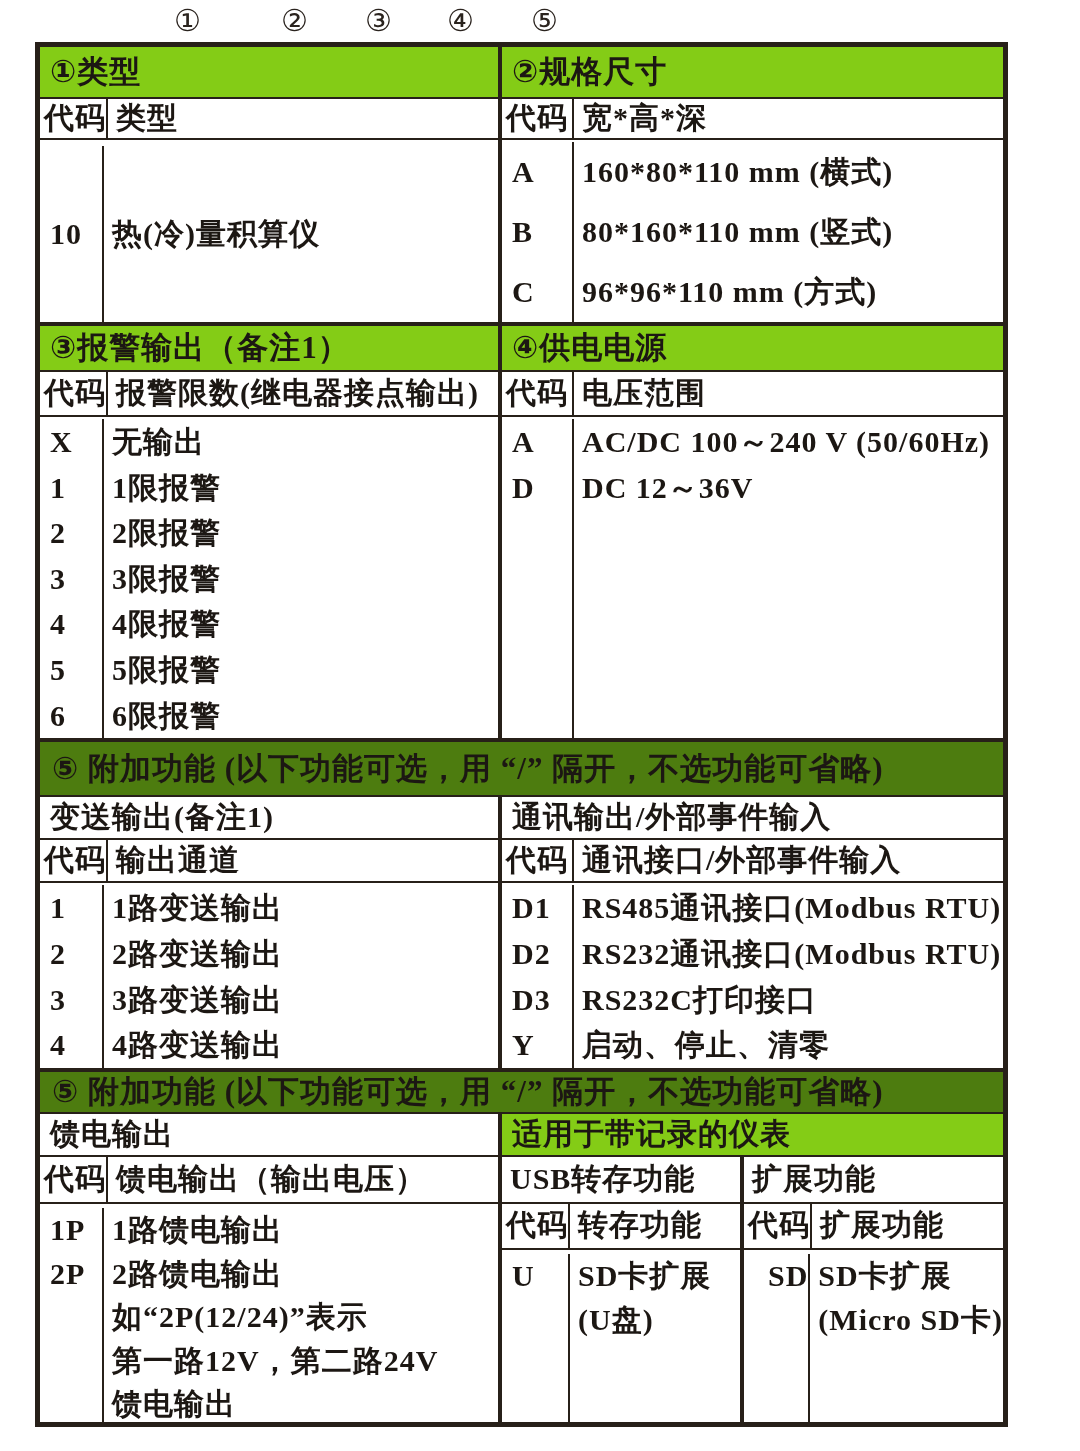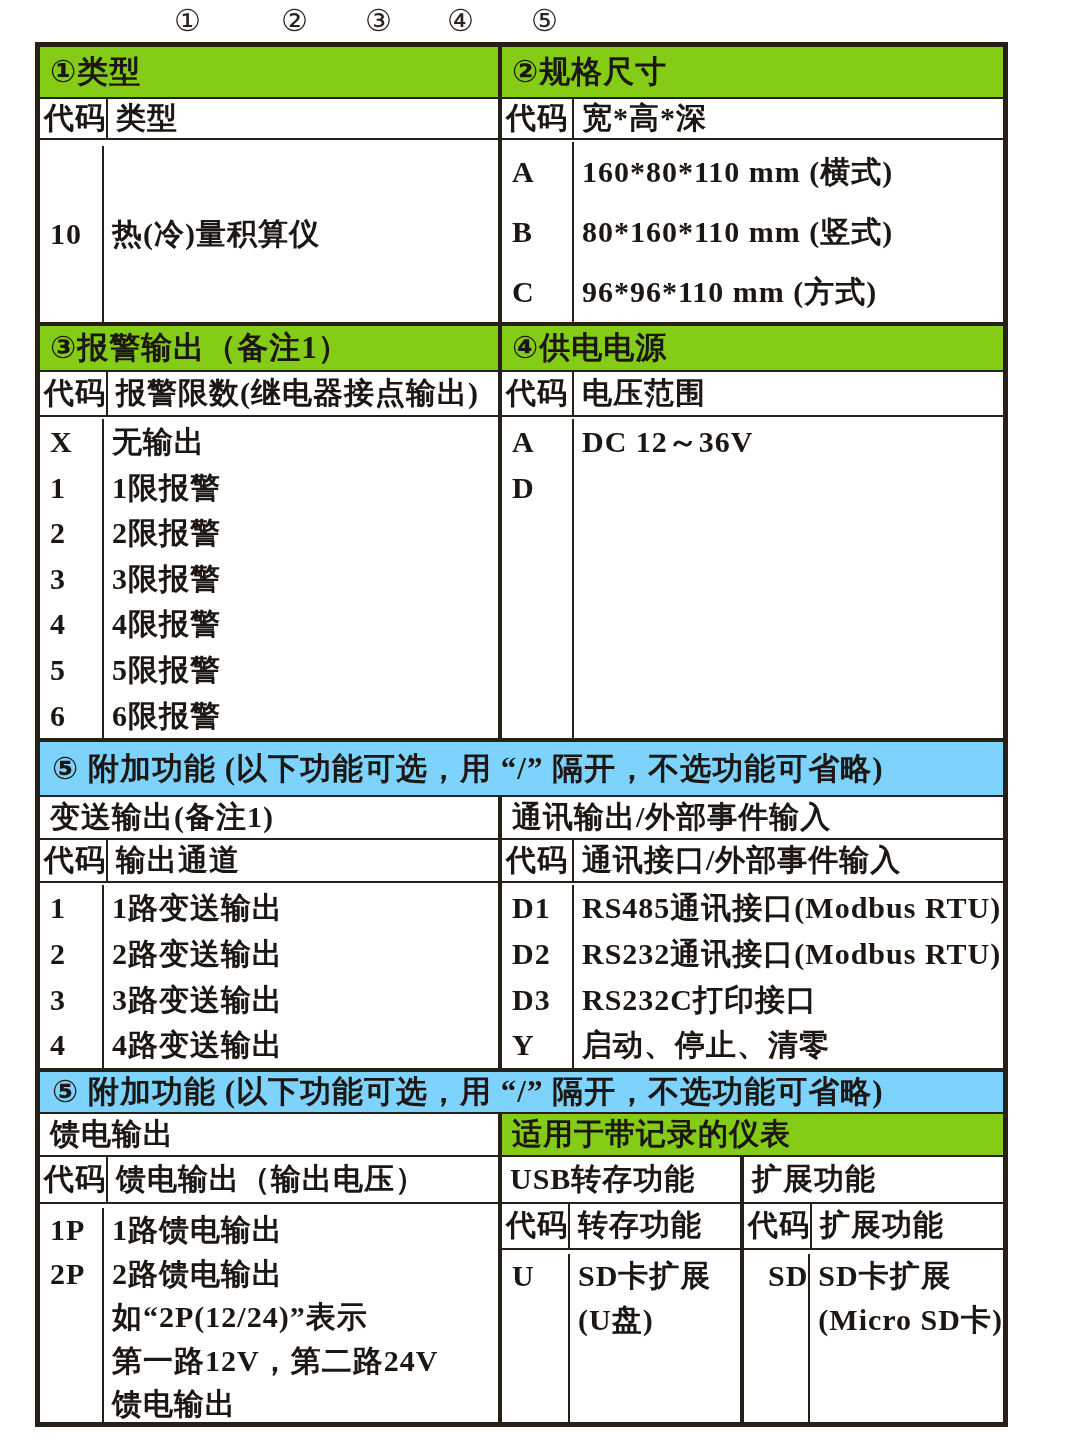--- a/index.html
+++ b/index.html
@@ -31,21 +31,21 @@
 
   .gray { background:#84cc16; }
   .hdr {
     display:flex; align-items:center;
     padding-left:10px; font-size:31px; letter-spacing:1px;
     white-space:nowrap;
   }
   .band {
     display:flex; align-items:center;
     padding-left:12px; font-size:31px; letter-spacing:1px;
-    background:#7dd3fc; white-space:nowrap;
+    background:#4d7c0f; white-space:nowrap;
   }
   .h50{height:50px}.h44{height:44px}.h43{height:43px}.h41{height:41px}
   .h45{height:45px}.h39{height:39px}.h53{height:53px}.h40{height:40px}
 
   .subrow { display:flex; font-size:30px; letter-spacing:1px; }
   .cellcode { display:flex; align-items:center; padding-left:4px;
               border-right:2px solid #272019; white-space:nowrap; }
   .celldesc { flex:1; display:flex; align-items:center; padding-left:8px; white-space:nowrap; }
   .wcl { flex:0 0 64px; }
   .wcr { flex:0 0 72px; }
@@ -161,20 +161,21 @@
           <div class="cellcode wcr">代码</div>
           <div class="celldesc">电压范围</div>
         </div>
         <div class="hline"></div>
         <div class="datarow grow lh46 pt2" style="height:320px">
           <div class="codecol wcr">
             <div class="ln">A</div>
             <div class="ln">D</div>
           </div>
           <div class="desccol">
+            <div class="ln">AC/DC 100～240 V (50/60Hz)</div>
             <div class="ln">DC 12～36V</div>
           </div>
         </div>
       </div>
     </div>
 
     <div class="hsep"></div>
 
     <div class="band h53">⑤ 附加功能 (以下功能可选，用 “/” 隔开，不选功能可省略)</div>
     <div class="hline"></div>

